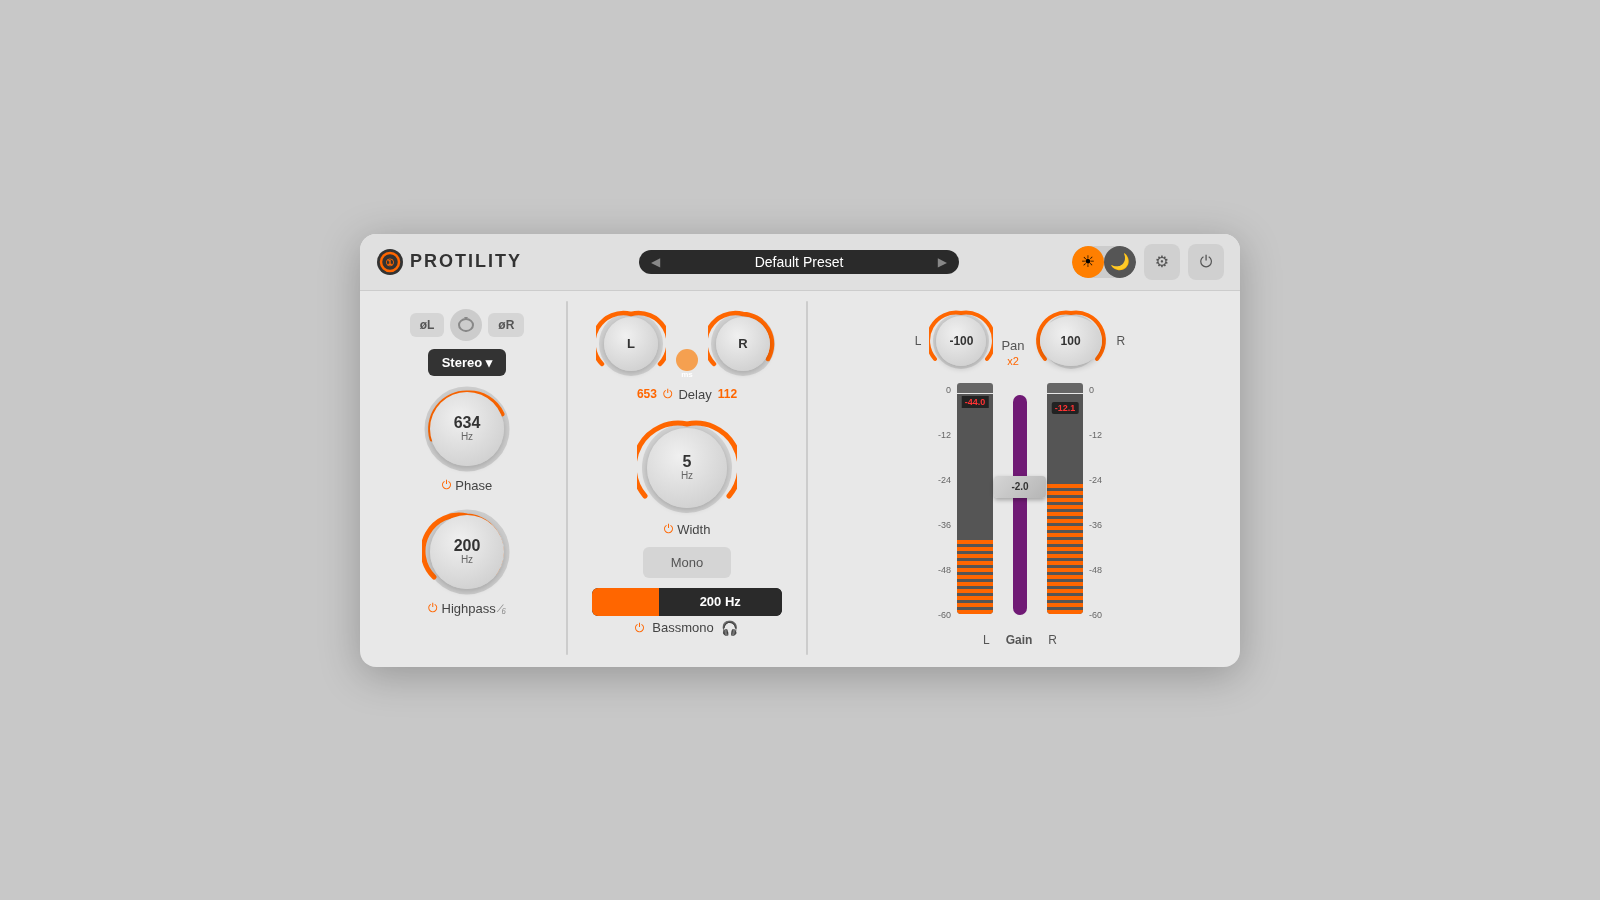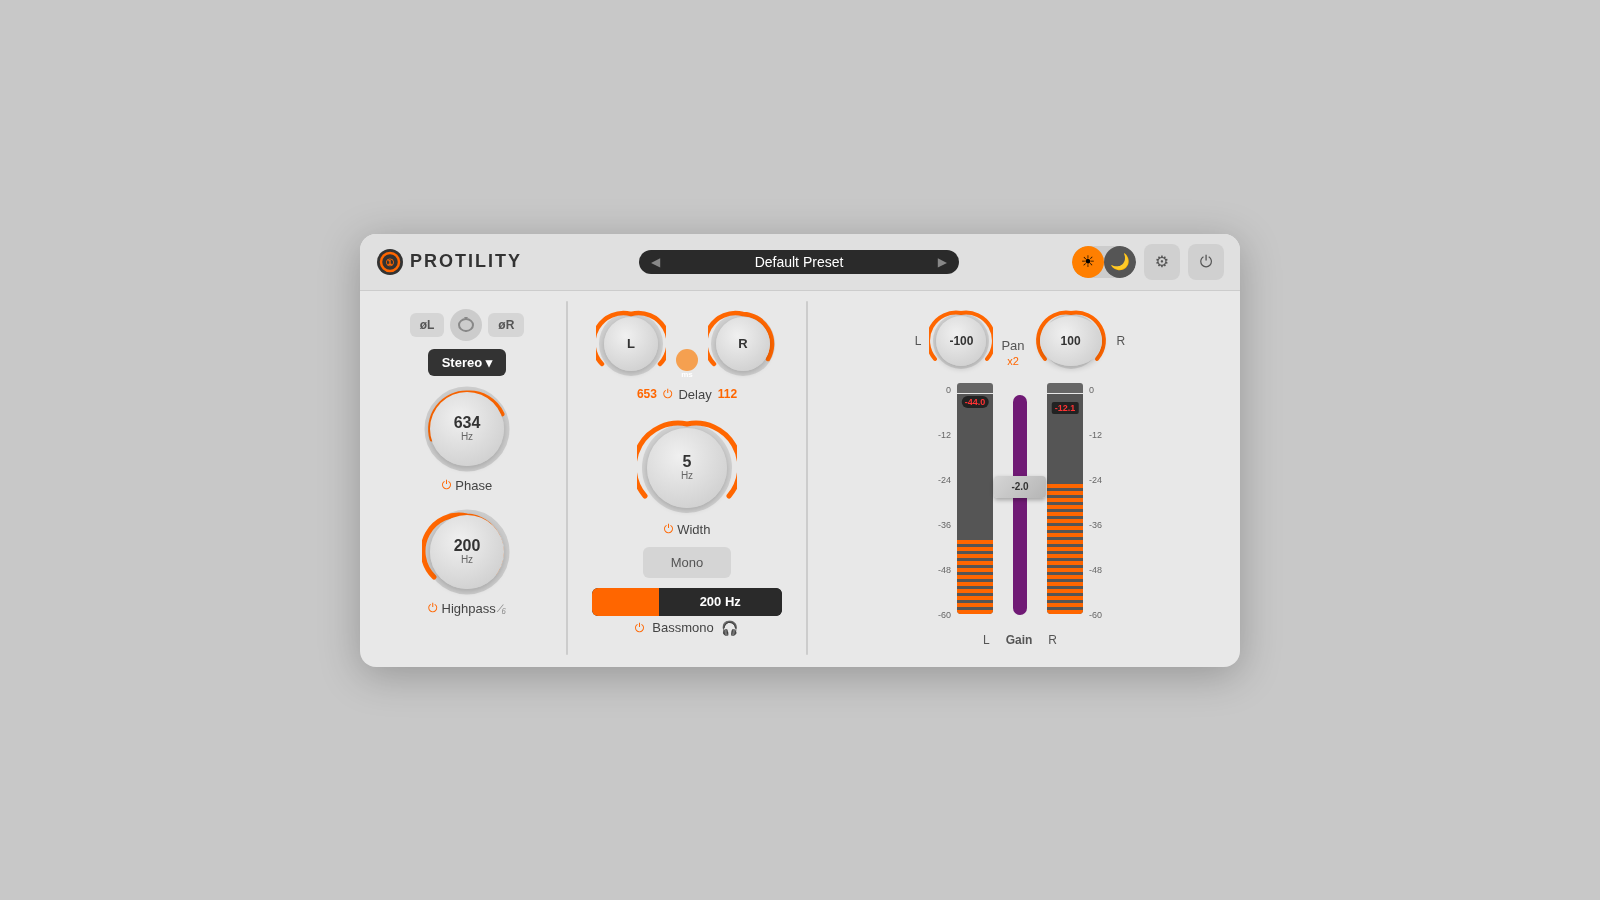--- a/index.html
+++ b/index.html
@@ -618,21 +618,21 @@
           <span>-12</span>
           <span>-24</span>
           <span>-36</span>
           <span>-48</span>
           <span>-60</span>
         </div>
 
         <div style="display:flex;flex-direction:column;align-items:center;">
           <div style="width:36px;height:10px;background:#666;border-radius:3px 3px 0 0;margin-bottom:1px;"></div>
           <div style="width:36px;height:220px;background:#555;border-radius:0 0 4px 4px;overflow:hidden;position:relative;display:flex;flex-direction:column;">
-            <div style="position:absolute;top:2px;left:50%;transform:translateX(-50%);background:#222;color:#ff3333;font-size:9px;padding:1px 3px;border-radius:6px;font-weight:700;white-space:nowrap;z-index:2;">-44.0</div>
+            <div style="position:absolute;top:2px;left:50%;transform:translateX(-50%);background:#222;color:#ff3333;font-size:9px;padding:1px 3px;border-radius:0;font-weight:700;white-space:nowrap;z-index:2;">-44.0</div>
 
             <div style="position:absolute;bottom:0;left:0;right:0;height:35%;background:repeating-linear-gradient(to top,#ff6600 0px,#ff6600 4px,transparent 4px,transparent 7px);"></div>
           </div>
         </div>
 
         <div style="display:flex;flex-direction:column;align-items:center;gap:2px;">
           <div style="width:46px;height:10px;"></div>
           <div style="width:14px;height:220px;background:#701a75;border-radius:7px;position:relative;">
             <div style="position:absolute;width:52px;height:22px;background:linear-gradient(135deg,#d5d5d5,#b5b5b5);border-radius:4px;top:42%;left:50%;transform:translate(-50%,-50%);display:flex;align-items:center;justify-content:center;font-size:10px;font-weight:700;color:#333;box-shadow:0 2px 4px rgba(0,0,0,0.3);cursor:pointer;z-index:2;white-space:nowrap;">-2.0</div>
           </div>

